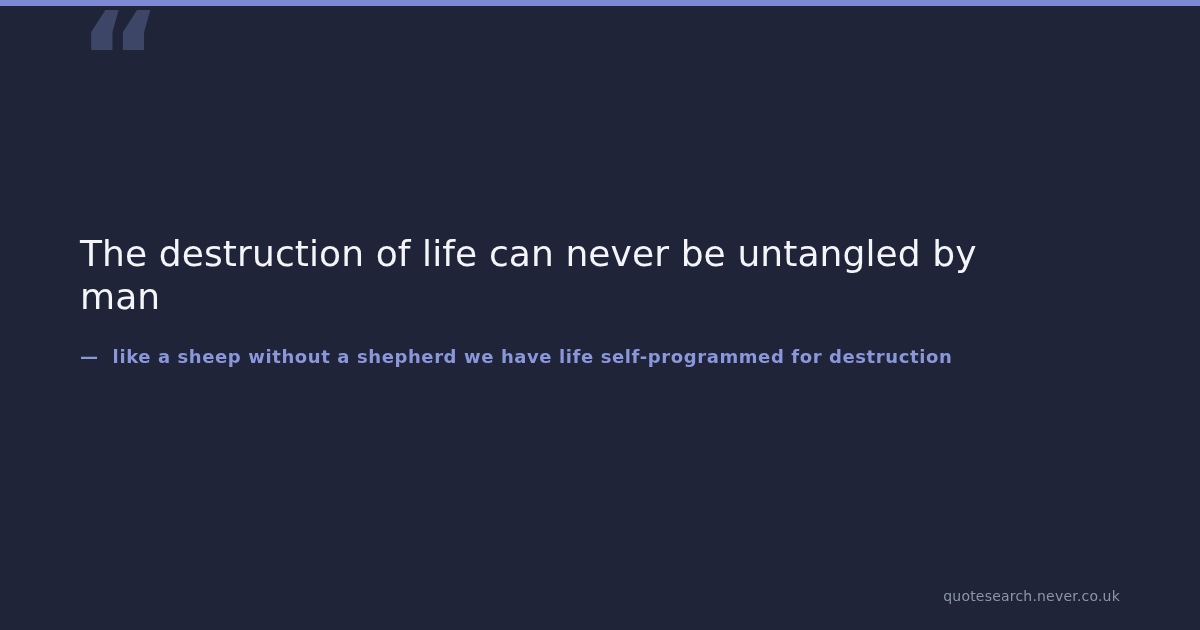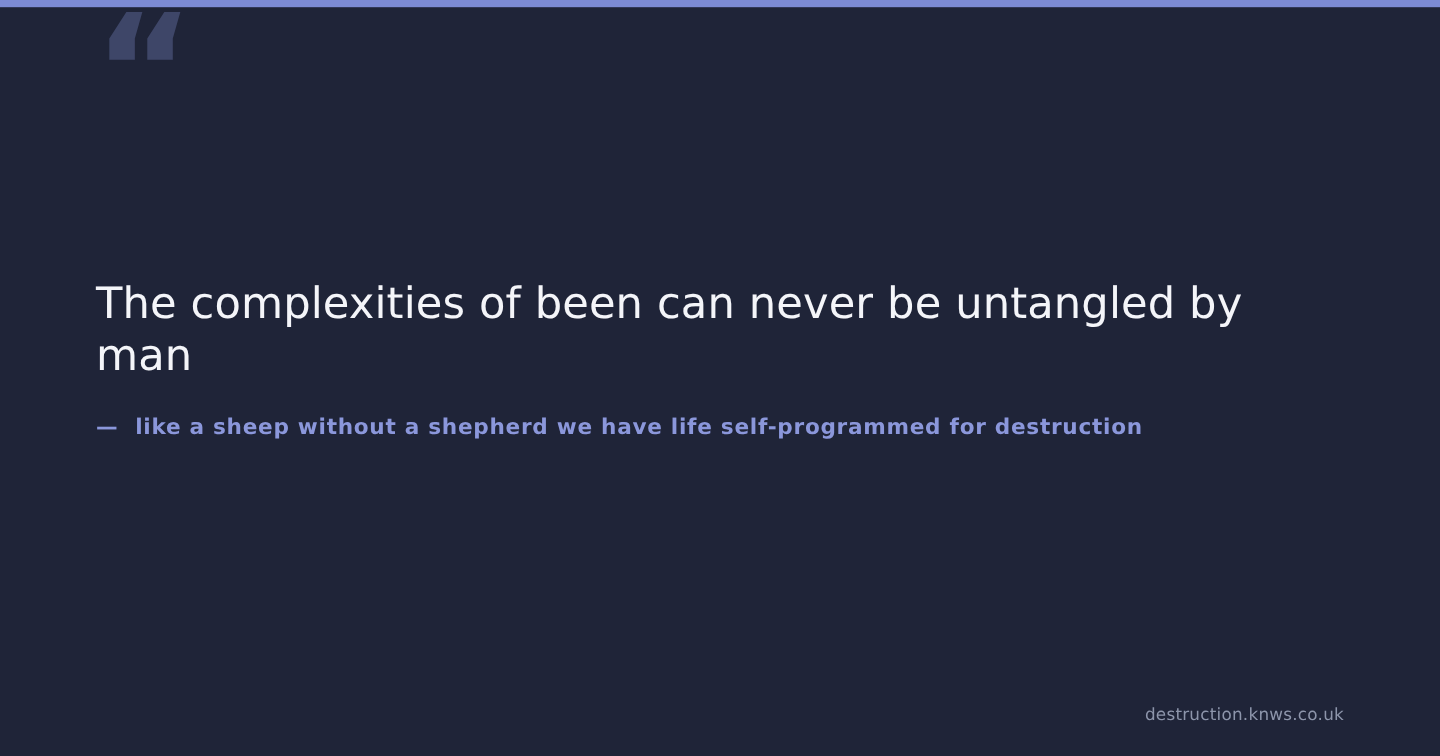--- a/index.html
+++ b/index.html
@@ -106,23 +106,23 @@
 <body>
 
 <div class="card">
 
   <div class="top-bar"></div>
 
   <div class="quote-mark">“</div>
 
   <div class="content">
 
-    <p class="quote-text">The complexities of been can never be untangled by man</p>
+    <p class="quote-text">The destruction of life can never be untangled by man</p>
 
     <p class="attribution">
       <span class="dash">—</span><span>like a sheep without a shepherd we have life self-programmed for destruction</span>
     </p>
 
   </div>
 
-  <div class="watermark">destruction.knws.co.uk</div>
+  <div class="watermark">quotesearch.never.co.uk</div>
 
 </div>
 
 </body></html>

